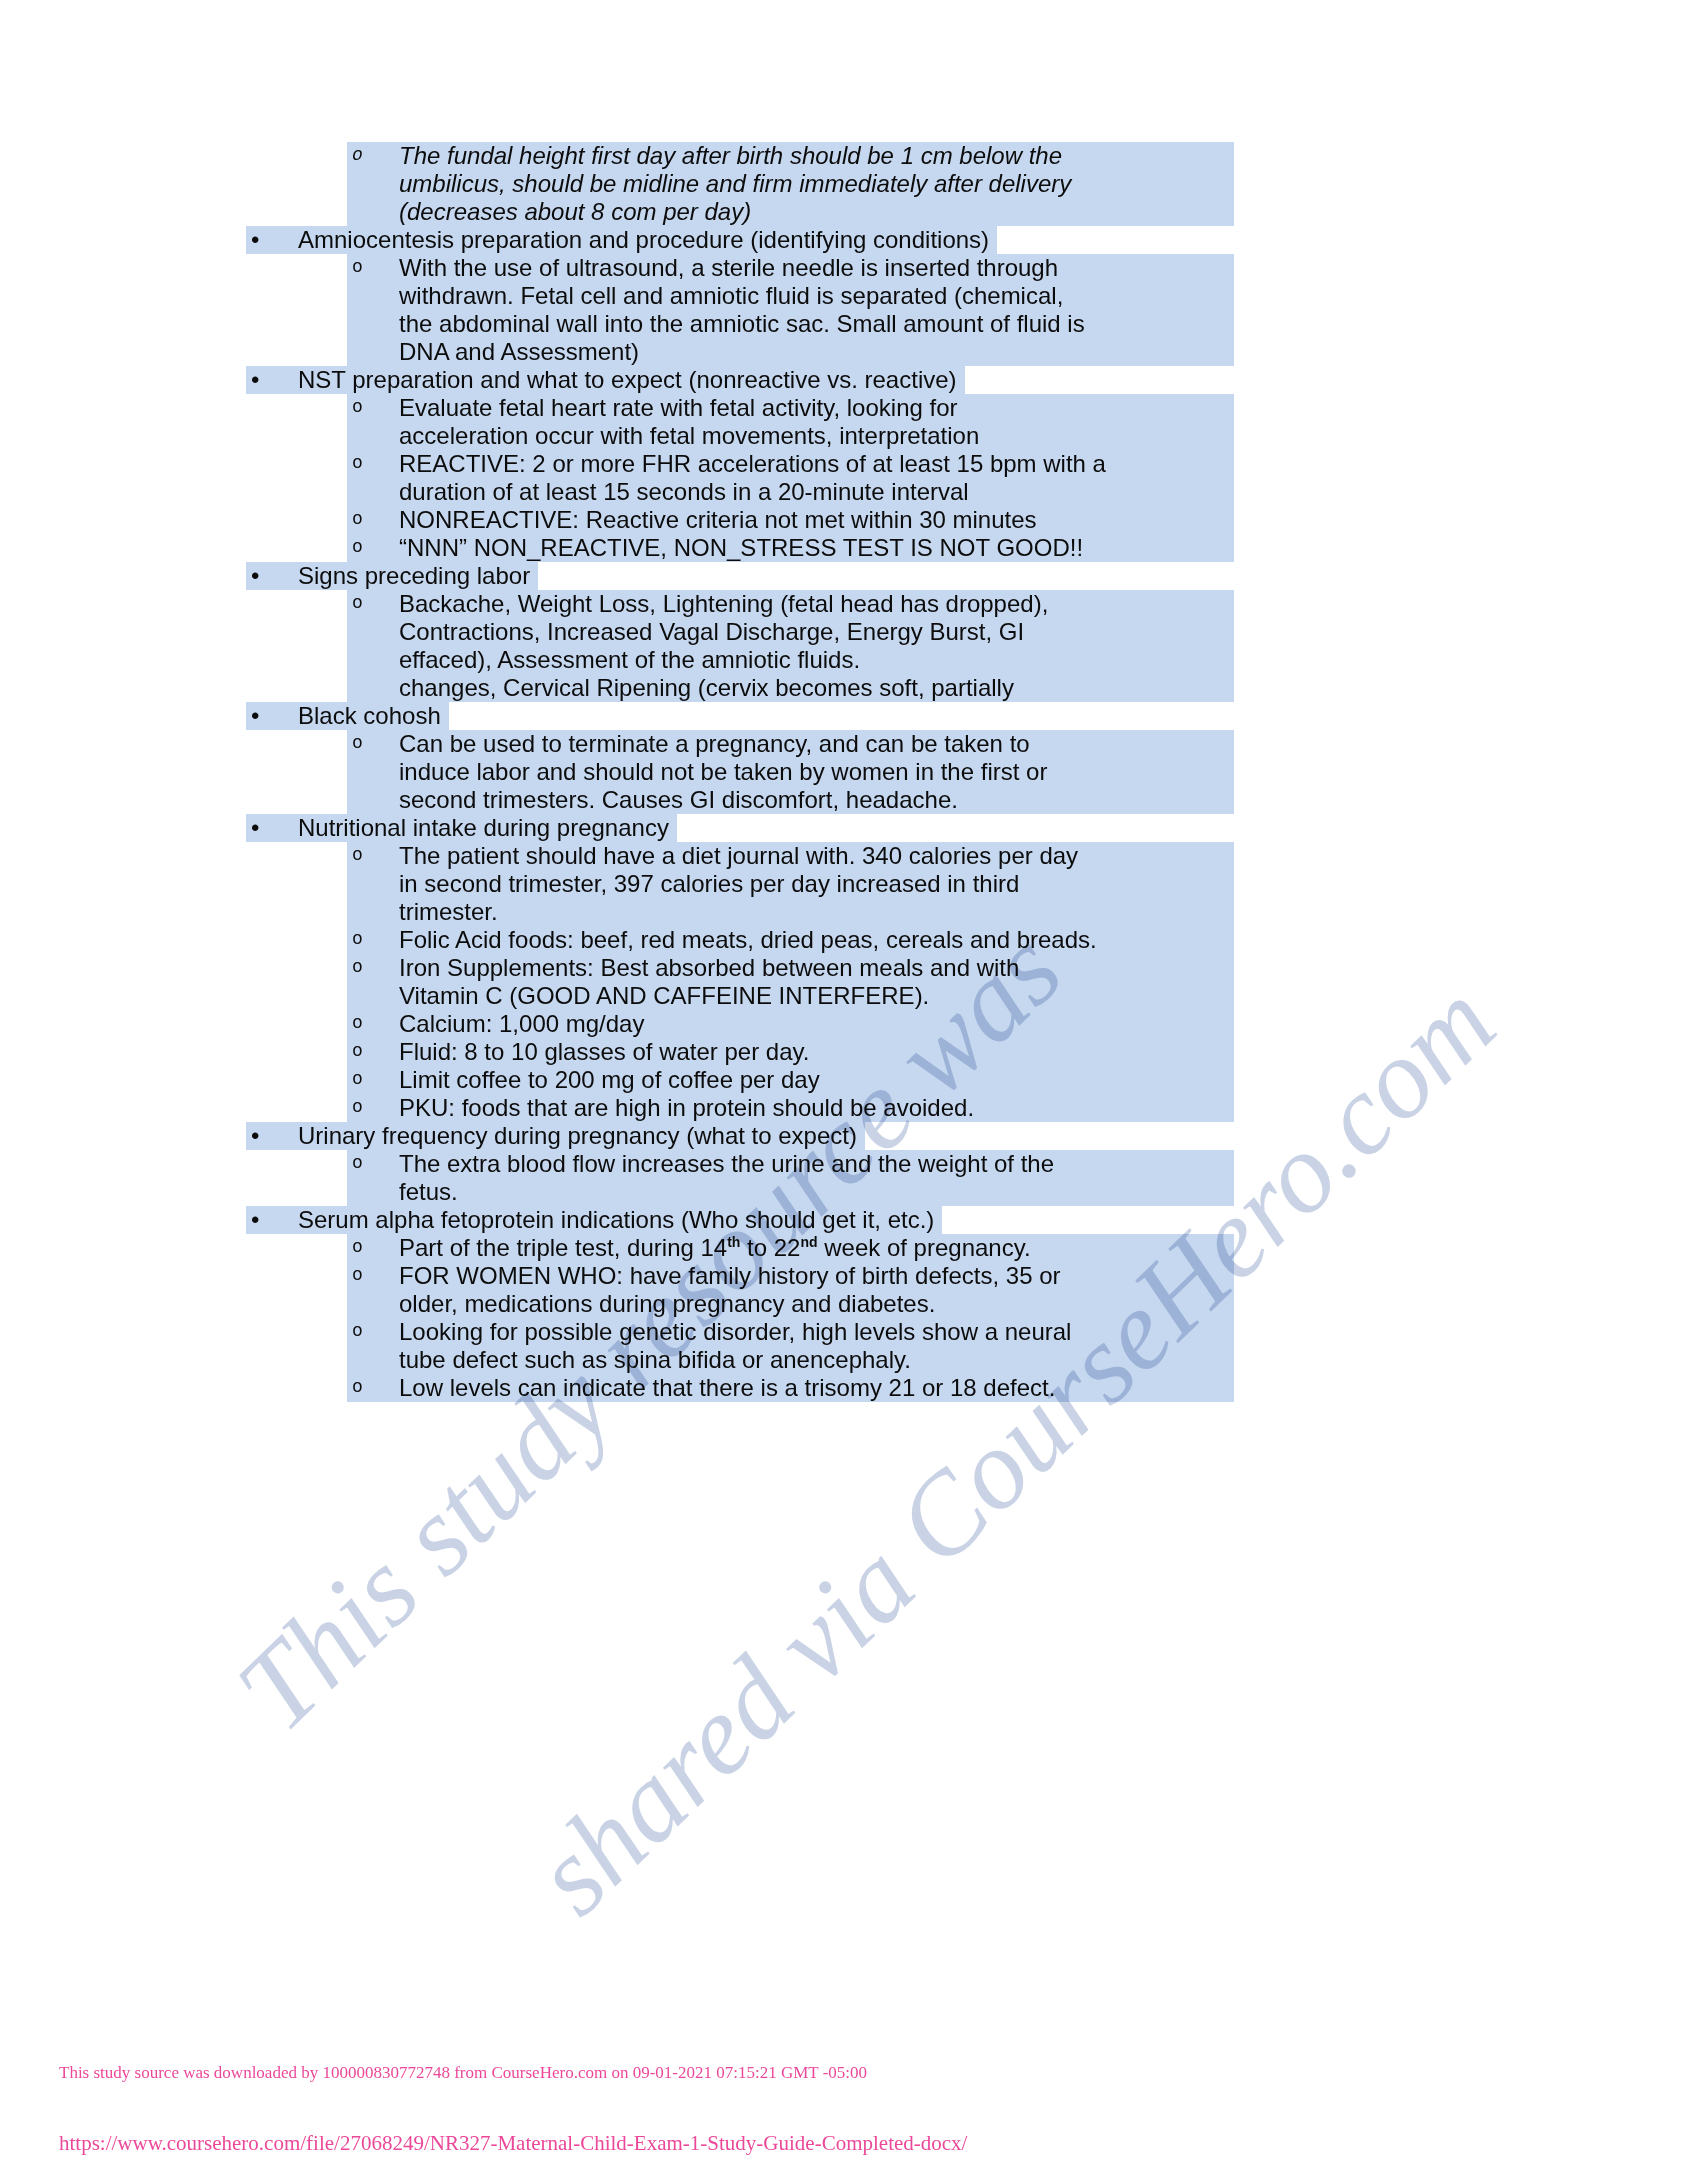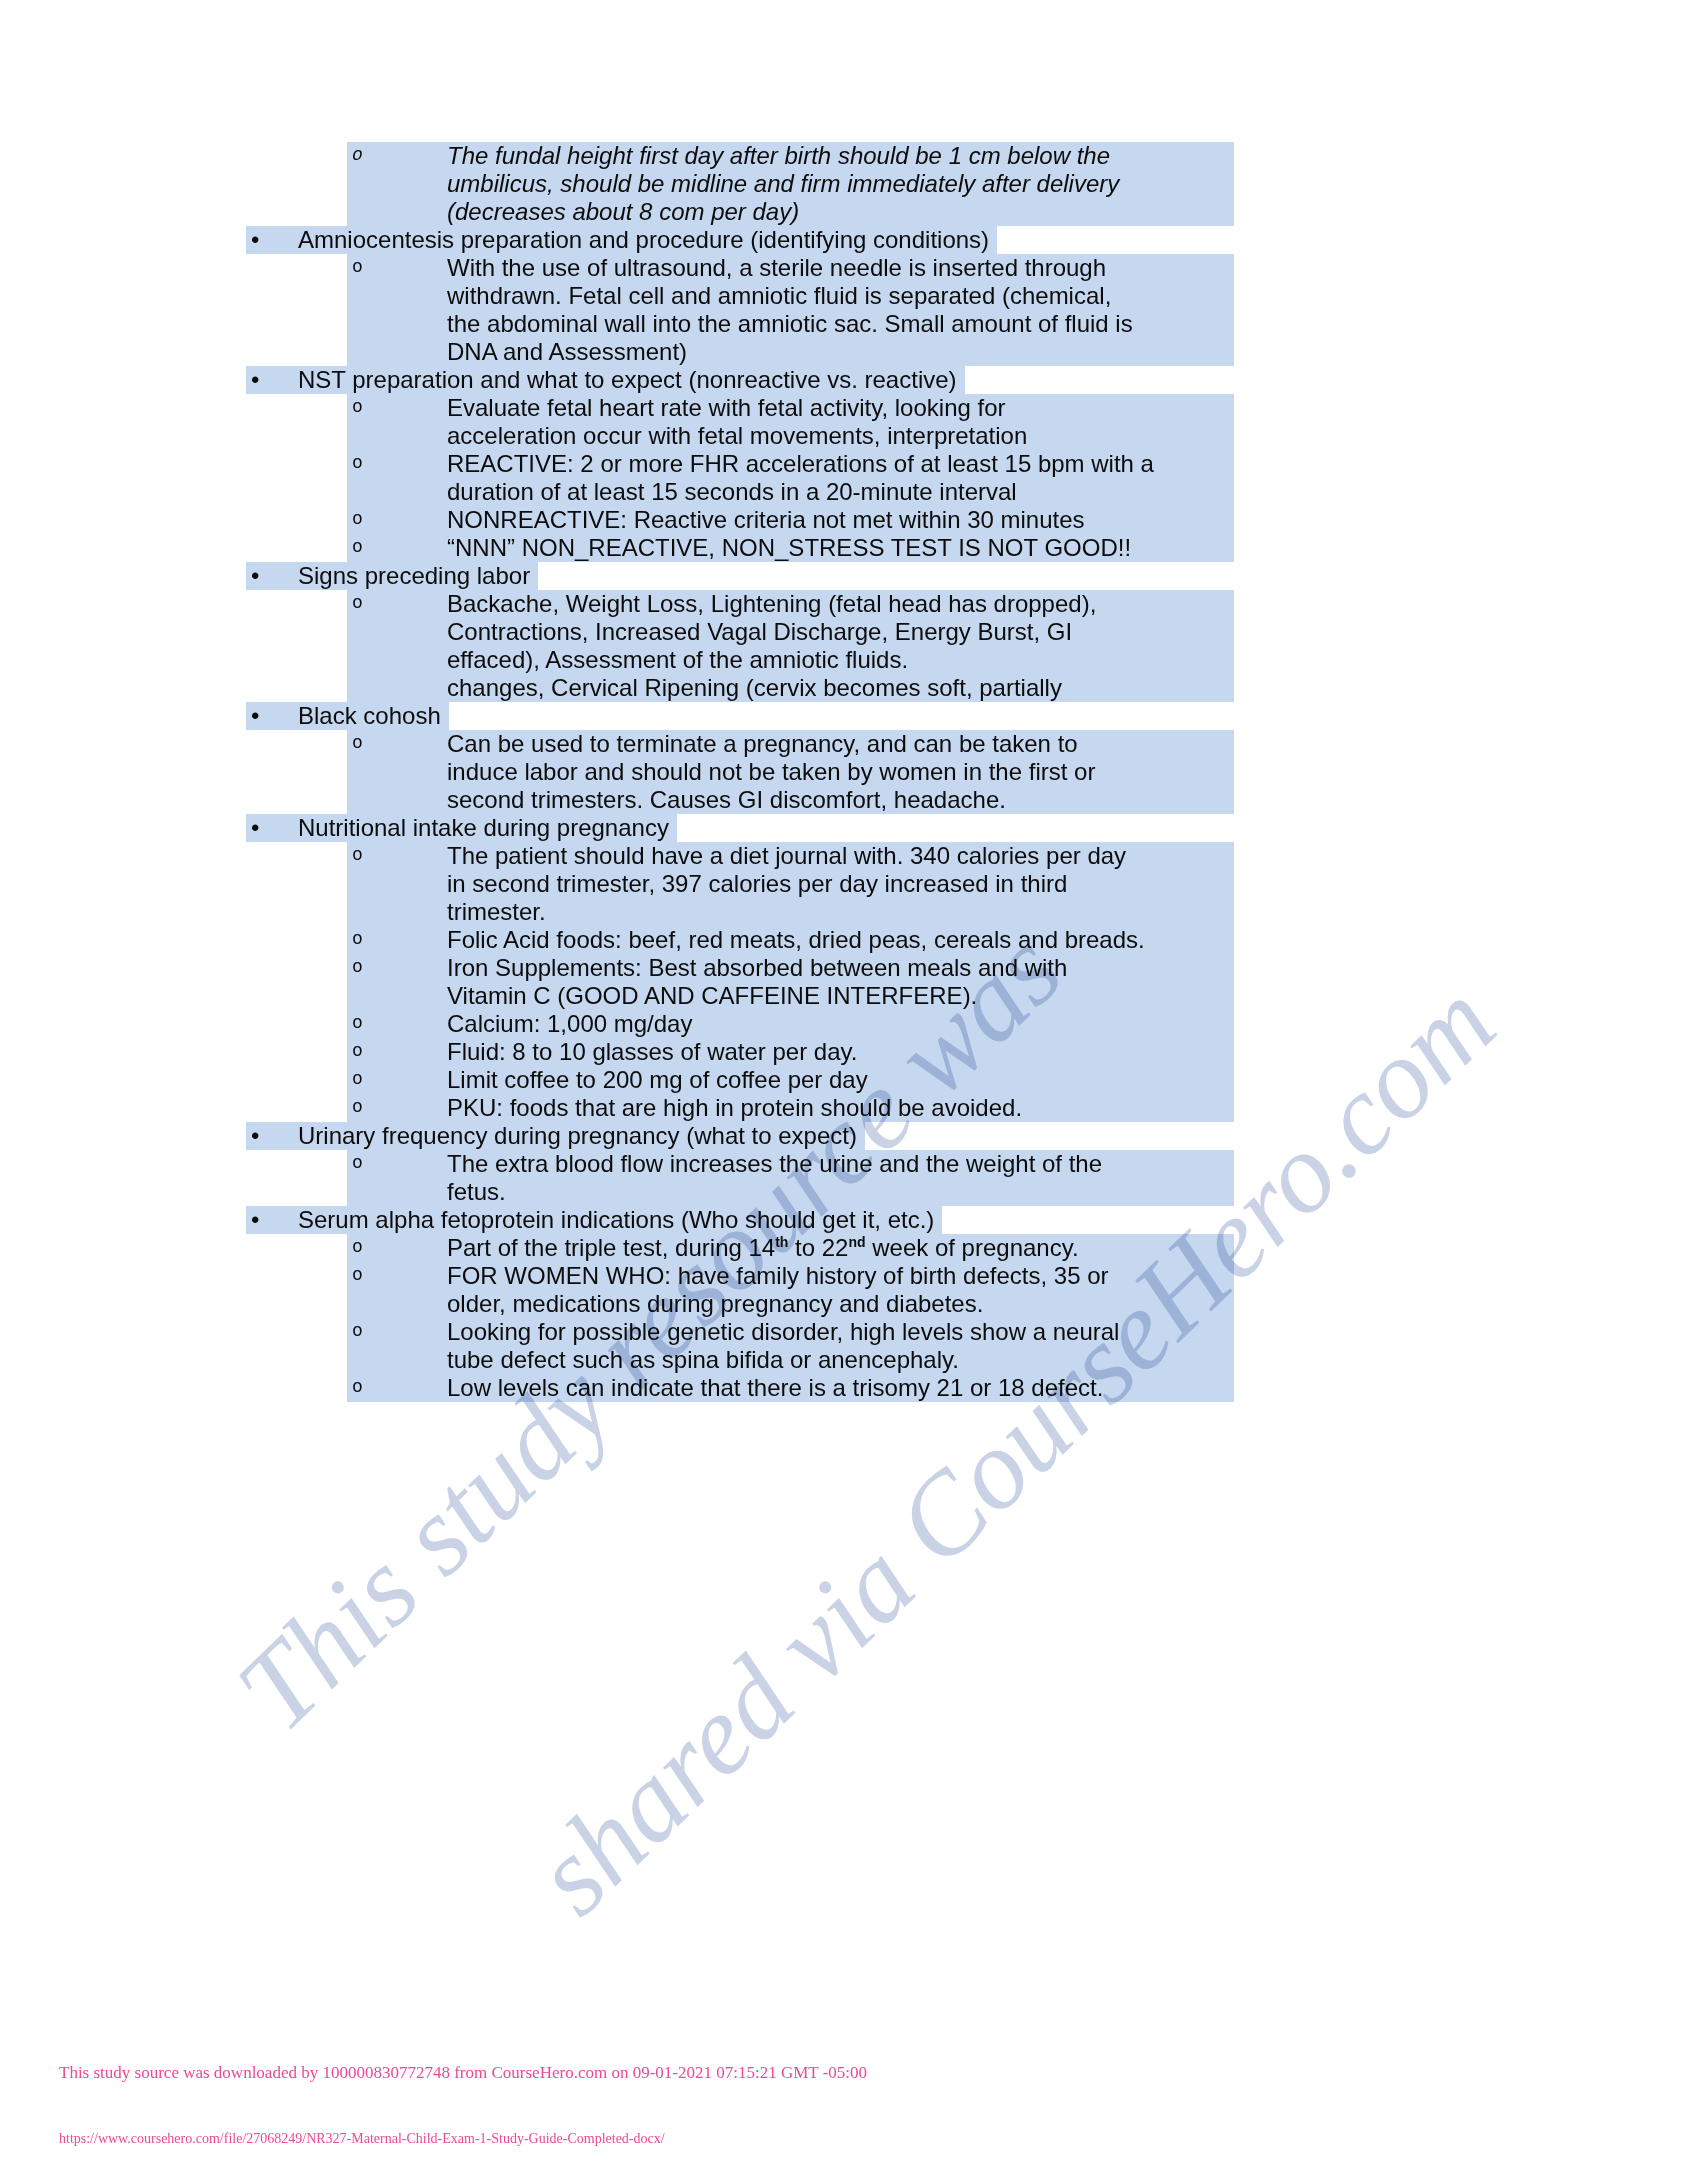--- a/index.html
+++ b/index.html
@@ -6,42 +6,42 @@
   body{
     width:1683px;height:2178px;background:#ffffff;position:relative;
     font-family:"Liberation Sans",sans-serif;overflow:hidden;
   }
   :root{--hl:#c6d8f0;--ink:#0c0c0c;}
   #doc{position:absolute;top:142px;left:0;width:1683px;}
   .row{position:relative;height:28px;font-size:24px;line-height:28px;color:var(--ink);white-space:pre;}
   .row.i{font-style:italic;}
   
   .shade{position:absolute;top:0;bottom:0;left:347px;width:887px;background:var(--hl);}
-  .txt{position:absolute;left:399px;top:0;margin-left:48px;}
+  .txt{position:absolute;left:399px;top:0;}
   .marker-o{position:absolute;left:352px;top:0;font-family:"Liberation Mono",monospace;font-size:18px;line-height:27px;color:var(--ink);}
   
   .pill{position:absolute;left:246px;top:0;height:28px;background:var(--hl);display:flex;padding-right:8px;}
   .dot{display:inline-block;width:47px;padding-left:5px;font-size:24px;}
   
   .sup{font-size:14px;vertical-align:super;line-height:0;font-weight:bold;}
   
   .wm{
     position:absolute;font-family:"Liberation Serif",serif;font-style:italic;
     font-size:114px;color:#94a8cb;opacity:.5;mix-blend-mode:multiply;
     transform:rotate(-44deg);transform-origin:0 50%;white-space:pre;z-index:5;
     pointer-events:none;
   }
   #wm1{left:257px;top:1643px;}
   #wm2{left:554px;top:1827px;}
   
   .footer-line{
     position:absolute;left:59px;color:#ec4899;font-family:"Liberation Serif",serif;white-space:pre;
   }
   #footer-download{top:2063px;font-size:17px;}
-  #footer-url{top:2131px;font-size:14px;}
+  #footer-url{top:2131px;font-size:21px;}
 </style>
 </head>
 <body>
 
 <div id="doc">
     <div class="row i"><div class="shade"></div><span class="marker-o i">o</span><span class="txt">The fundal height first day after birth should be 1 cm below the</span></div>
     <div class="row i"><div class="shade"></div><span class="txt">umbilicus, should be midline and firm immediately after delivery</span></div>
     <div class="row i"><div class="shade"></div><span class="txt">(decreases about 8 com per day)</span></div>
     <div class="row"><div class="pill"><span class="dot">•</span><span class="">Amniocentesis preparation and procedure (identifying conditions)</span></div></div>
     <div class="row"><div class="shade"></div><span class="marker-o">o</span><span class="txt">With the use of ultrasound, a sterile needle is inserted through</span></div>

